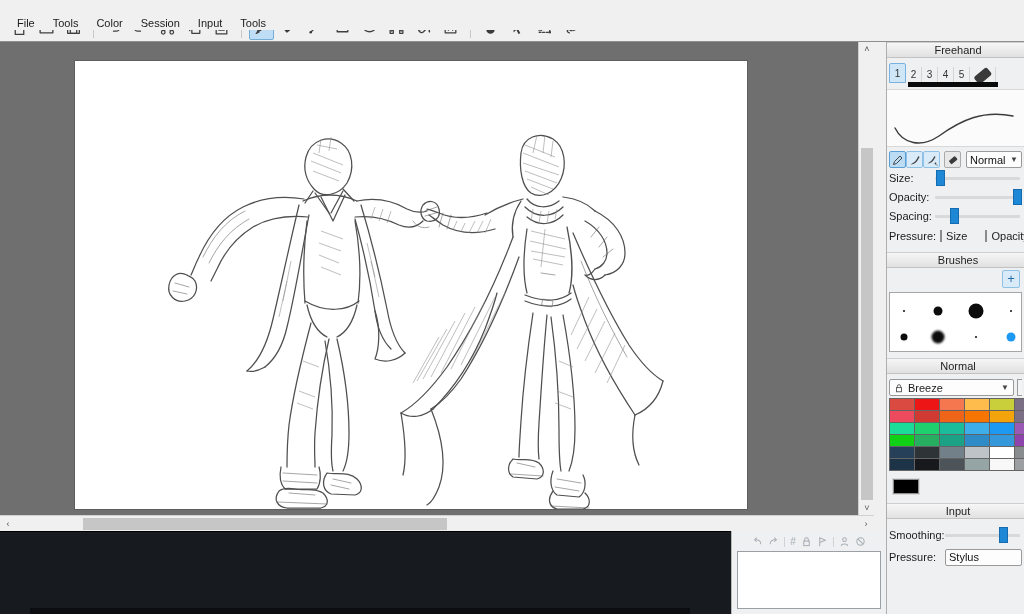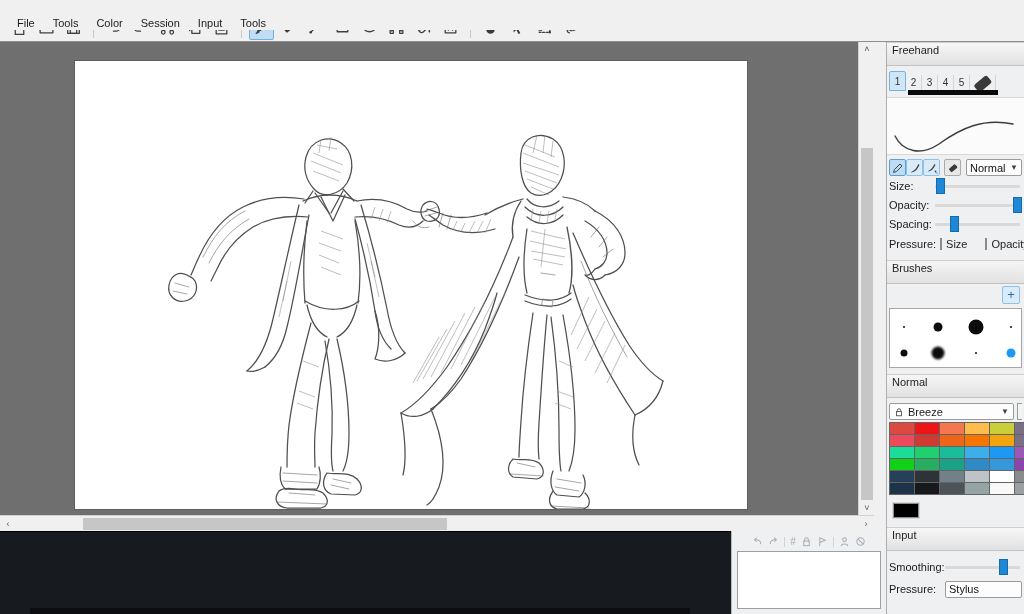--- a/index.html
+++ b/index.html
@@ -40,21 +40,21 @@
   #chat-input-strip { position:absolute; left:30px; bottom:0; width:660px; height:6px; background:#0b0d10; }
   #bottompanel { position:absolute; left:731px; top:531px; width:155px; height:83px; background:#eef0f1; border-left:1px solid #b9b9b9; }
   #mini-icons { height:18px; display:flex; align-items:center; justify-content:center; gap:5px; padding-top:3px; color:#a7adb3; }
   #mini-icons svg { width:11px; height:11px; }
   .mink { stroke:#a7adb3; fill:none; stroke-width:1.1; stroke-linecap:round; }
   .mini-sep { width:1px; height:10px; background:#cfd3d6; }
   #notice-box { margin:2px 5px; height:58px; background:#ffffff; border:1px solid #9aa0a4; }
 
   
   #sidebar { position:absolute; left:886px; top:42px; width:138px; height:572px; background:#eff0f1; border-left:1px solid #aeaeae; overflow:hidden; }
-  .dock-header { height:24px; background:linear-gradient(#f6f6f6,#e1e1e1); border-top:1px solid #cfcfcf; border-bottom:1px solid #c2c2c2; line-height:15px; padding-left:5px; color:#222; }
+  .dock-header { height:16px; background:linear-gradient(#f6f6f6,#e1e1e1); border-top:1px solid #cfcfcf; border-bottom:1px solid #c2c2c2; line-height:15px; padding-left:5px; color:#222;text-align:center; }
 
   
   #slot-row { display:flex; align-items:flex-end; margin:5px 2px 0 2px; height:20px; position:relative; }
   .slot-tab { width:16px; text-align:center; font-size:10px; color:#333; line-height:16px; height:16px; border-right:1px solid #d5d5d5; }
   .slot-tab.active { background:#cfe6f7; border:1px solid #79b2df; height:20px; line-height:19px; width:17px; border-radius:2px 2px 0 0; }
   #slot-eraser-tab { width:26px; height:16px; display:flex; align-items:center; justify-content:center; }
   #slot-underline { position:absolute; left:19px; right:24px; bottom:-4px; height:5px; background:#0a0a0a; }
   #stroke-preview { margin-top:6px; height:58px; background:#fbfbfb; border-top:1px solid #d8d8d8; border-bottom:1px solid #d8d8d8; }
   #mode-row { display:flex; align-items:center; margin:4px 2px 0 2px; gap:0; }
   .mode-btn { width:17px; height:17px; display:flex; align-items:center; justify-content:center; background:#d9ebf9; border:1px solid #8fc0e6; border-radius:2px; }

